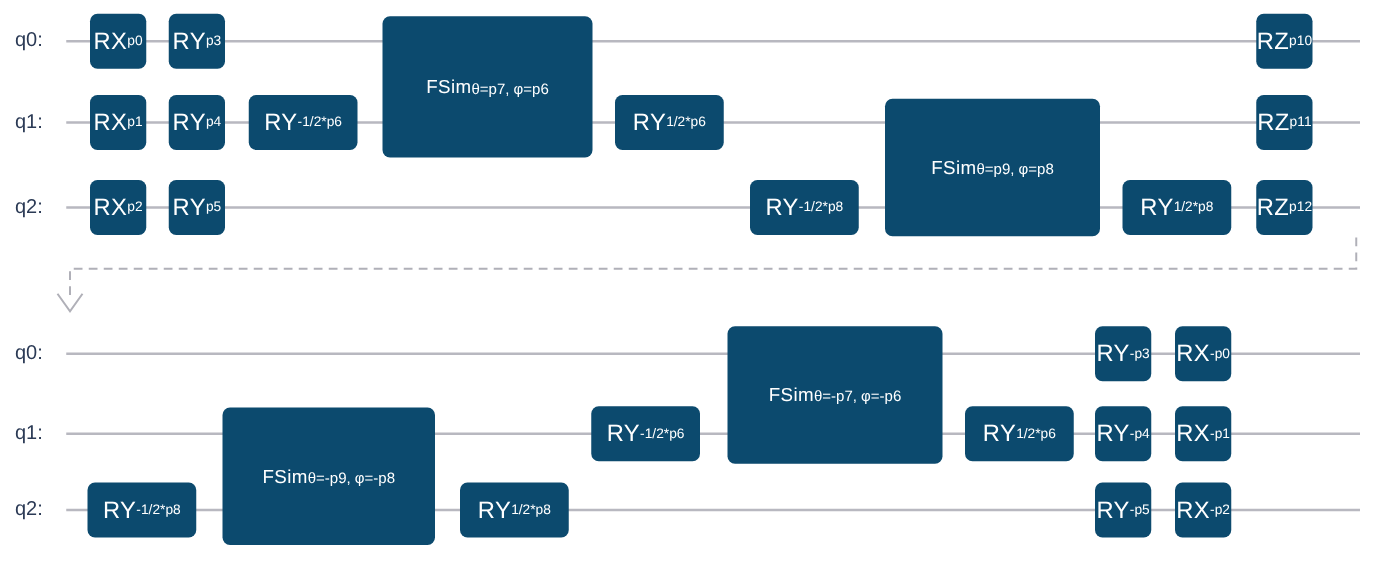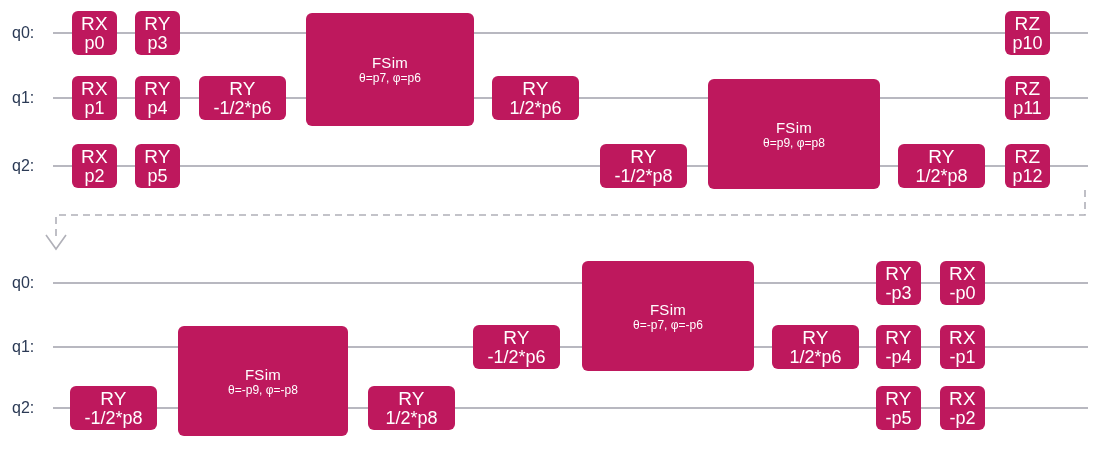--- a/index.html
+++ b/index.html
@@ -31,38 +31,38 @@
     white-space: nowrap;
   }
   .wire {
     position: absolute;
     height: 2px;
     background: #b8b8c0;
     transform: translateY(-50%);
   }
   .gate {
     position: absolute;
-    background: #be185d;
+    background: #0c4a6e;
     border-radius: 6px;
     color: #ffffff;
     display: flex;
-    flex-direction: column;
+    flex-direction: row;
     align-items: center;
     justify-content: center;
     line-height: 1.0;
     overflow: hidden;
     text-align: center;
   }
   .gate .gname {
     font-size: 19px;
     font-weight: 400;
     letter-spacing: 0.3px;
   }
   .gate .gparam {
-    font-size: 18px;
+    font-size: 11px;
     font-weight: 400;
     margin-top: 1px;
   }
   .gate.two-qubit .gname { font-size: 15px; }
   .gate.two-qubit .gparam { font-size: 12px; margin-top: 2px; }
   .gate.two-qubit {
     justify-content: center;
   }
   .flow-arrow-path {
     position: absolute;

